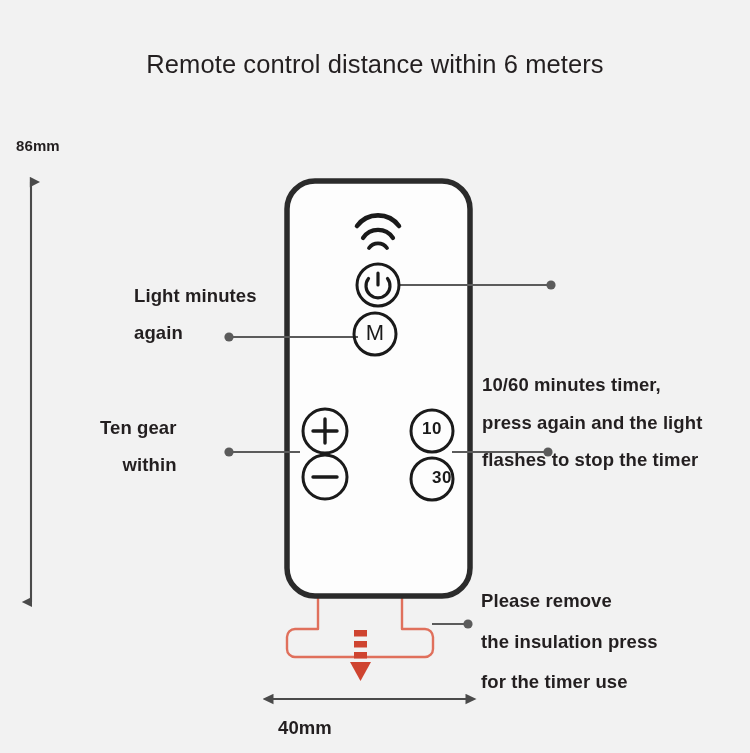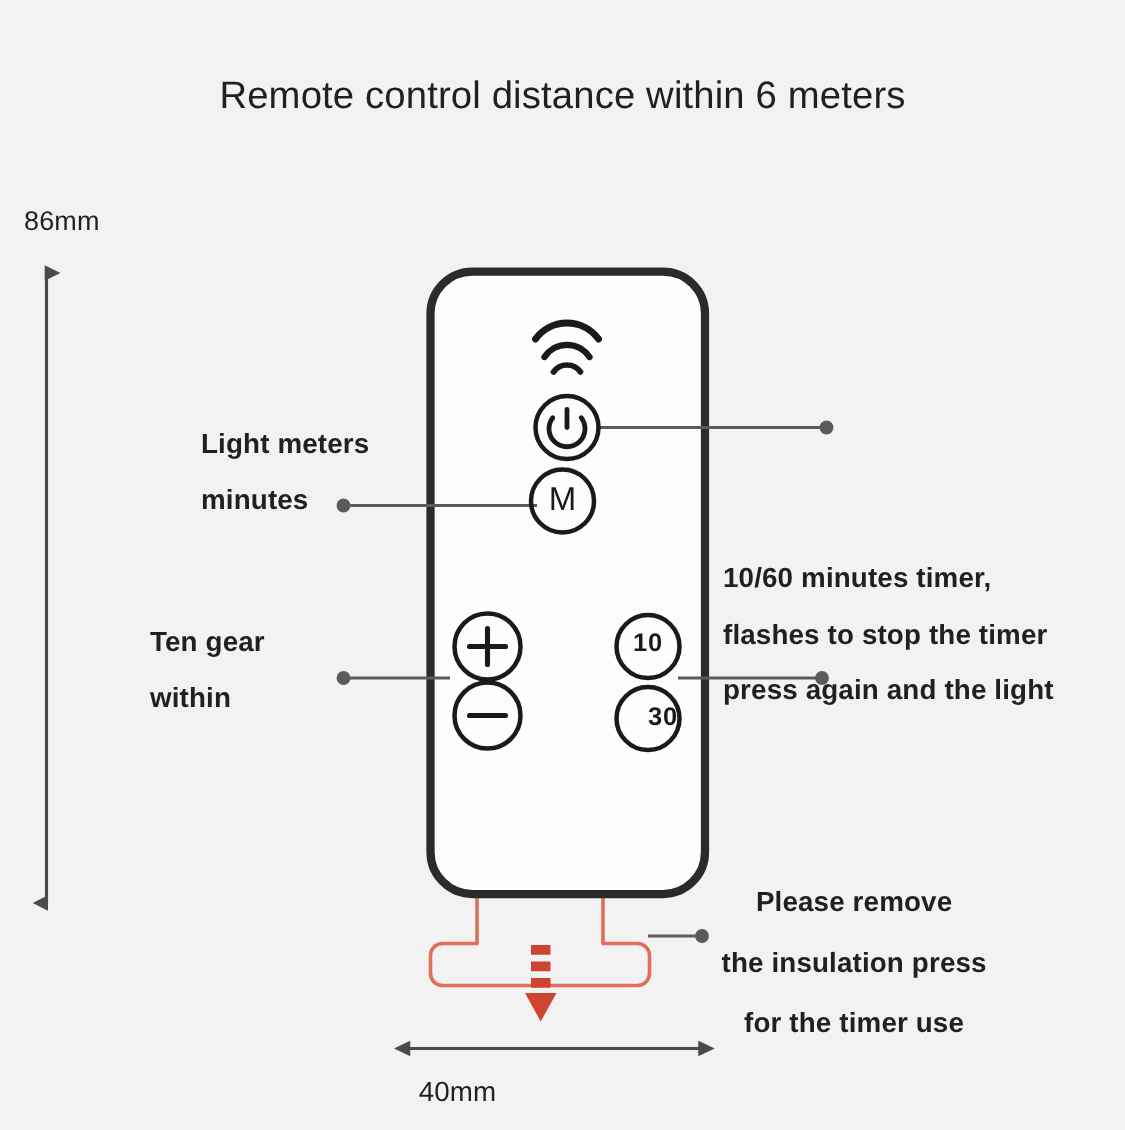--- a/index.html
+++ b/index.html
@@ -40,44 +40,44 @@
     top: 46px;
     width: 750px;
     text-align: center;
     font-size: 25.5px;
     font-weight: 400;
     white-space: nowrap;
   }
   #dim-v-label {
     left: 16px;
     top: 133px;
-    font-size: 18px;
-    font-weight: 400;
+    font-size: 15px;
+    font-weight: 700;
   }
   #dim-h-label {
     left: 0;
     top: 713px;
     width: 610px;
     text-align: center;
     font-size: 18.5px;
-    font-weight: 400;
+    font-weight: 700;
   }
   .callout-line {
     font-size: 18.5px;
     font-weight: 700;
     line-height: 1;
   }
   #lbl-light-switch { left: 134px; top: 283px; }
   #lbl-light-switch .callout-line + .callout-line { margin-top: 18px; }
-  #lbl-ten-gear { left: 100px; top: 415px; }
+  #lbl-ten-gear { left: 100px; top: 415px; text-align: right; }
   #lbl-ten-gear .callout-line + .callout-line { margin-top: 18px; }
   #lbl-switch-button { left: 568px; top: 262px; }
   #lbl-timer { left: 482px; top: 372px; }
   #lbl-timer .callout-line + .callout-line { margin-top: 19px; }
-  #lbl-insulation { left: 481px; top: 588px; text-align: center; }
+  #lbl-insulation { left: 481px; top: 588px; }
   #lbl-insulation .callout-line + .callout-line { margin-top: 22px; }
   .btn-glyph {
     position: absolute;
     font-family: "Liberation Sans", sans-serif;
     color: #1a1a1a;
     text-align: center;
     white-space: nowrap;
   }
   #glyph-m {
     left: 355px; top: 316px;
@@ -209,34 +209,34 @@
     </g>
   </svg>
 
   <div class="txt" id="title">Remote control distance within 6 meters</div>
 
   <div class="txt" id="dim-v-label">86mm</div>
 
   <div class="txt" id="dim-h-label">40mm</div>
 
   <div class="txt" id="lbl-light-switch">
-    <div class="callout-line">Light meters</div>
-    <div class="callout-line">minutes</div>
+    <div class="callout-line">Light minutes</div>
+    <div class="callout-line">again</div>
   </div>
 
   <div class="txt" id="lbl-ten-gear">
     <div class="callout-line">Ten gear</div>
     <div class="callout-line">within</div>
   </div>
 
 
   <div class="txt" id="lbl-timer">
     <div class="callout-line">10/60 minutes timer,</div>
+    <div class="callout-line">press again and the light</div>
     <div class="callout-line">flashes to stop the timer</div>
-    <div class="callout-line">press again and the light</div>
   </div>
 
   <div class="txt" id="lbl-insulation">
     <div class="callout-line">Please remove</div>
     <div class="callout-line">the insulation press</div>
     <div class="callout-line">for the timer use</div>
   </div>
 
   <div class="btn-glyph" id="glyph-m">M</div>
   <div class="btn-glyph" id="glyph-10">10</div>

